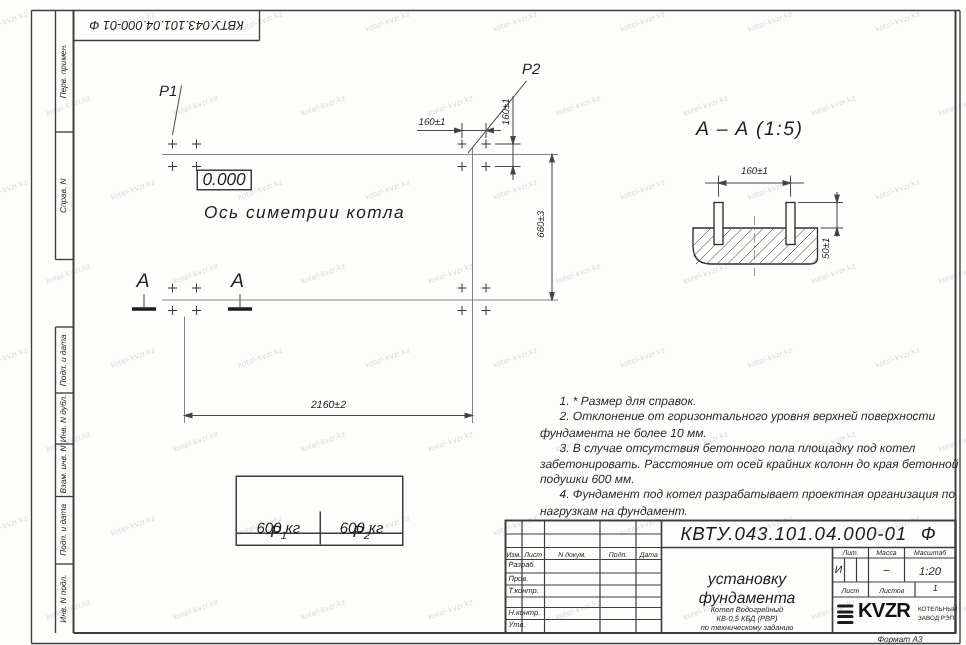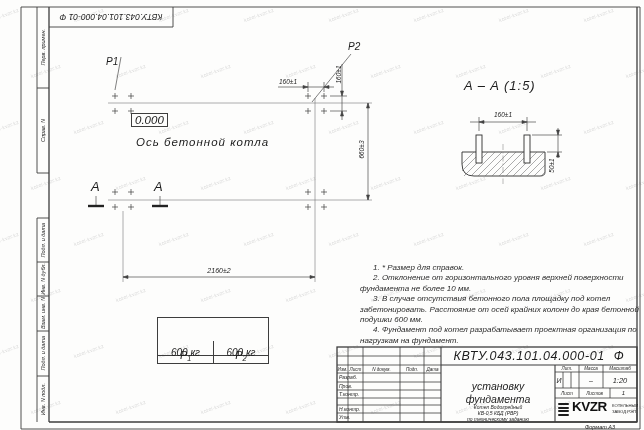--- a/index.html
+++ b/index.html
@@ -279,21 +279,21 @@
   <div class="t c" style="left:37px;top:331px;width:12px;height:45px;">
       <span class="vert" style="font-size:5.5px;">Подп. и дата</span>
     </div>
   <div class="t c" style="left:37px;top:376px;width:12px;height:46px;">
       <span class="vert" style="font-size:5.5px;">Инв. N подл.</span>
     </div>
 
   <div class="t" style="left:106px;top:42px;font-size:10px;margin-top:14px;">P1</div>
   <div class="t" style="left:348px;top:41px;font-size:10px;">P2</div>
   <div class="t box000" style="left:131px;top:113px;font-size:11.5px;">0.000</div>
-  <div class="t" style="left:136px;top:136px;font-size:11.5px;letter-spacing:1px;">Ось бетонной котла</div>
+  <div class="t" style="left:136px;top:136px;font-size:11.5px;letter-spacing:1px;">Ось симетрии котла</div>
   <div class="t" style="left:91px;top:179px;font-size:13px;">A</div>
   <div class="t" style="left:154px;top:179px;font-size:13px;">A</div>
   <div class="t" style="left:279px;top:78px;font-size:6.5px;">160±1</div>
   <div class="t c rot" style="left:326px;top:71px;width:24px;font-size:6.5px;">160±1</div>
   <div class="t c rot" style="left:349px;top:146px;width:24px;font-size:6.5px;">660±3</div>
   <div class="t c" style="left:194px;top:267px;width:50px;font-size:7px;">2160±2</div>
 
   <div class="t" style="left:464px;top:78px;font-size:13px;letter-spacing:1px;">A – A (1:5)</div>
   <div class="t c" style="left:480px;top:111px;width:46px;font-size:6.5px;">160±1</div>
   <div class="t c rot" style="left:539px;top:162px;width:24px;font-size:6.5px;">50±1</div>

